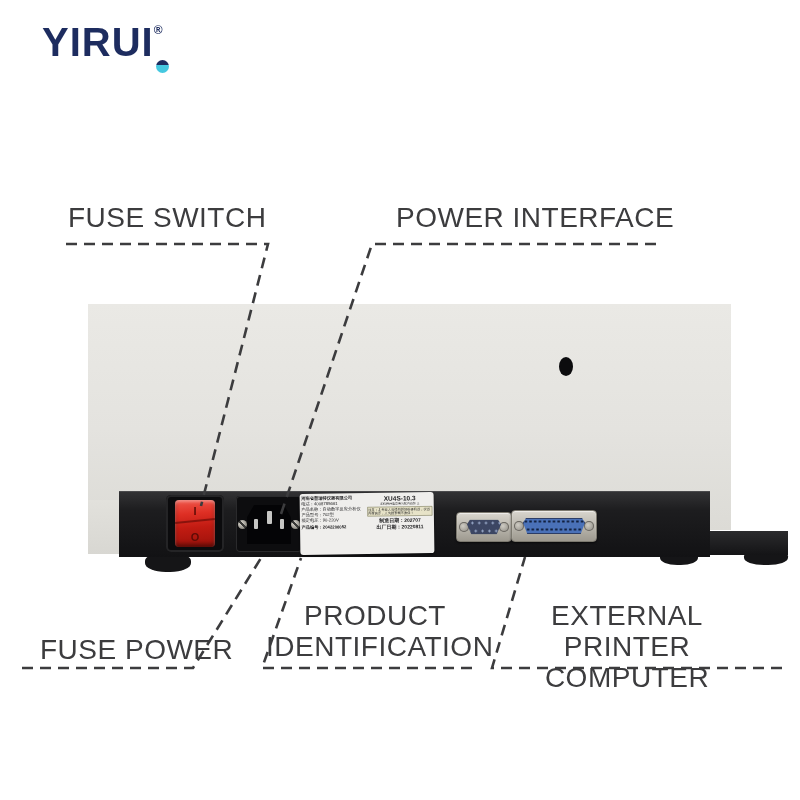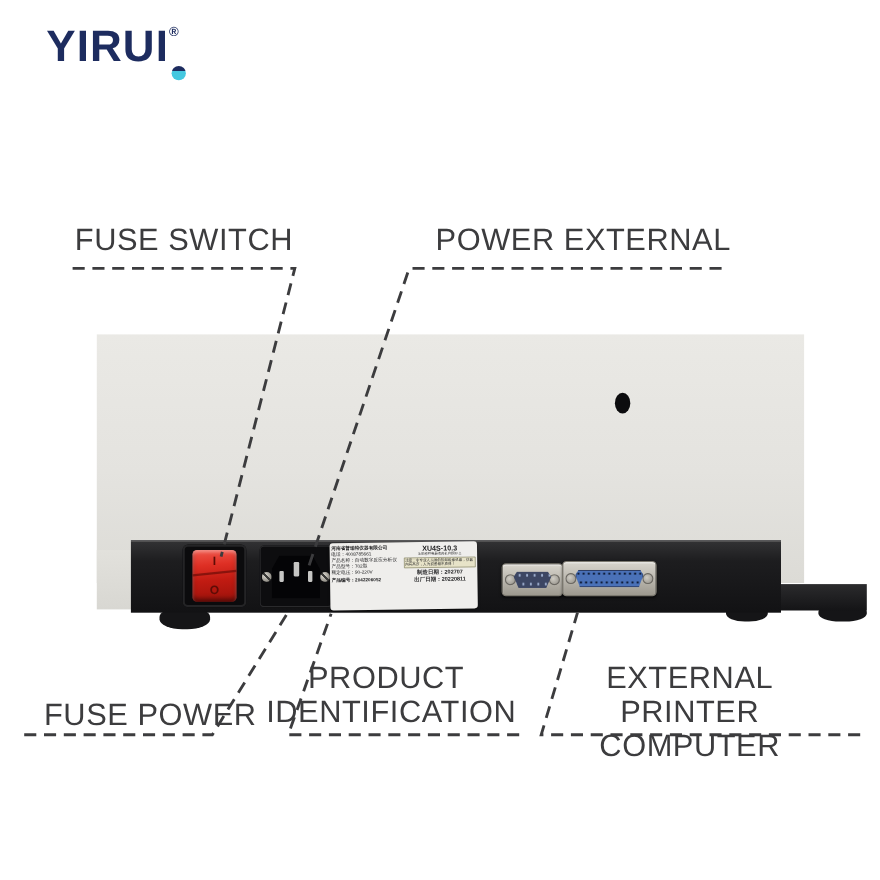--- a/index.html
+++ b/index.html
@@ -11,21 +11,21 @@
   .logo-text{font-size:40px;font-weight:800;letter-spacing:1px;color:#1d2c5f;}
   .logo-reg{font-size:12px;font-weight:700;color:#1d2c5f;vertical-align:22px;}
   .logo-drop{position:absolute;left:114px;top:40px;width:13px;height:13px;border-radius:50%;
              background:linear-gradient(180deg,#1d2c5f 38%,#45c8e0 38%);}
 
   
   .callout{position:absolute;color:#3c3c3e;font-size:28px;letter-spacing:.5px;line-height:31px;}
   .c-power-switch{left:68px;top:202px;}
   .c-power-interface{left:396px;top:202px;}
   .c-fuse{left:40px;top:634px;}
-  .c-product{left:242px;top:600px;width:218px;text-align:center;}
+  .c-product{left:266px;top:600px;width:218px;text-align:center;}
   .c-external{left:488px;top:600px;width:278px;text-align:center;}
 
   .leader-svg{position:absolute;left:0;top:0;z-index:6;pointer-events:none;}
   .leader-svg polyline{fill:none;stroke:#3c3c3e;stroke-width:2.6;stroke-dasharray:11 7;}
 
   
   .panel{position:absolute;left:88px;top:304px;width:643px;height:226px;z-index:2;
          background:linear-gradient(180deg,#eae9e5 0%,#e4e3df 55%,#dcdbd6 100%);}
   .panel-wing{position:absolute;left:88px;top:500px;width:32px;height:54px;z-index:2;
               background:linear-gradient(180deg,#e2e1dc,#d8d7d2);}
@@ -113,21 +113,21 @@
 <body>
 
 <div class="stage">
 
   <div class="logo">
     <span class="logo-text">YIRUI</span><span class="logo-reg">®</span>
     <span class="logo-drop"></span>
   </div>
 
   <div class="callout c-power-switch">FUSE SWITCH</div>
-  <div class="callout c-power-interface">POWER EXTERNAL</div>
+  <div class="callout c-power-interface">POWER INTERFACE</div>
   <div class="callout c-fuse">FUSE POWER</div>
   <div class="callout c-product">
     <div>PRODUCT</div>
     <div>IDENTIFICATION</div>
   </div>
   <div class="callout c-external">
     <div>EXTERNAL</div>
     <div>PRINTER COMPUTER</div>
   </div>
 

